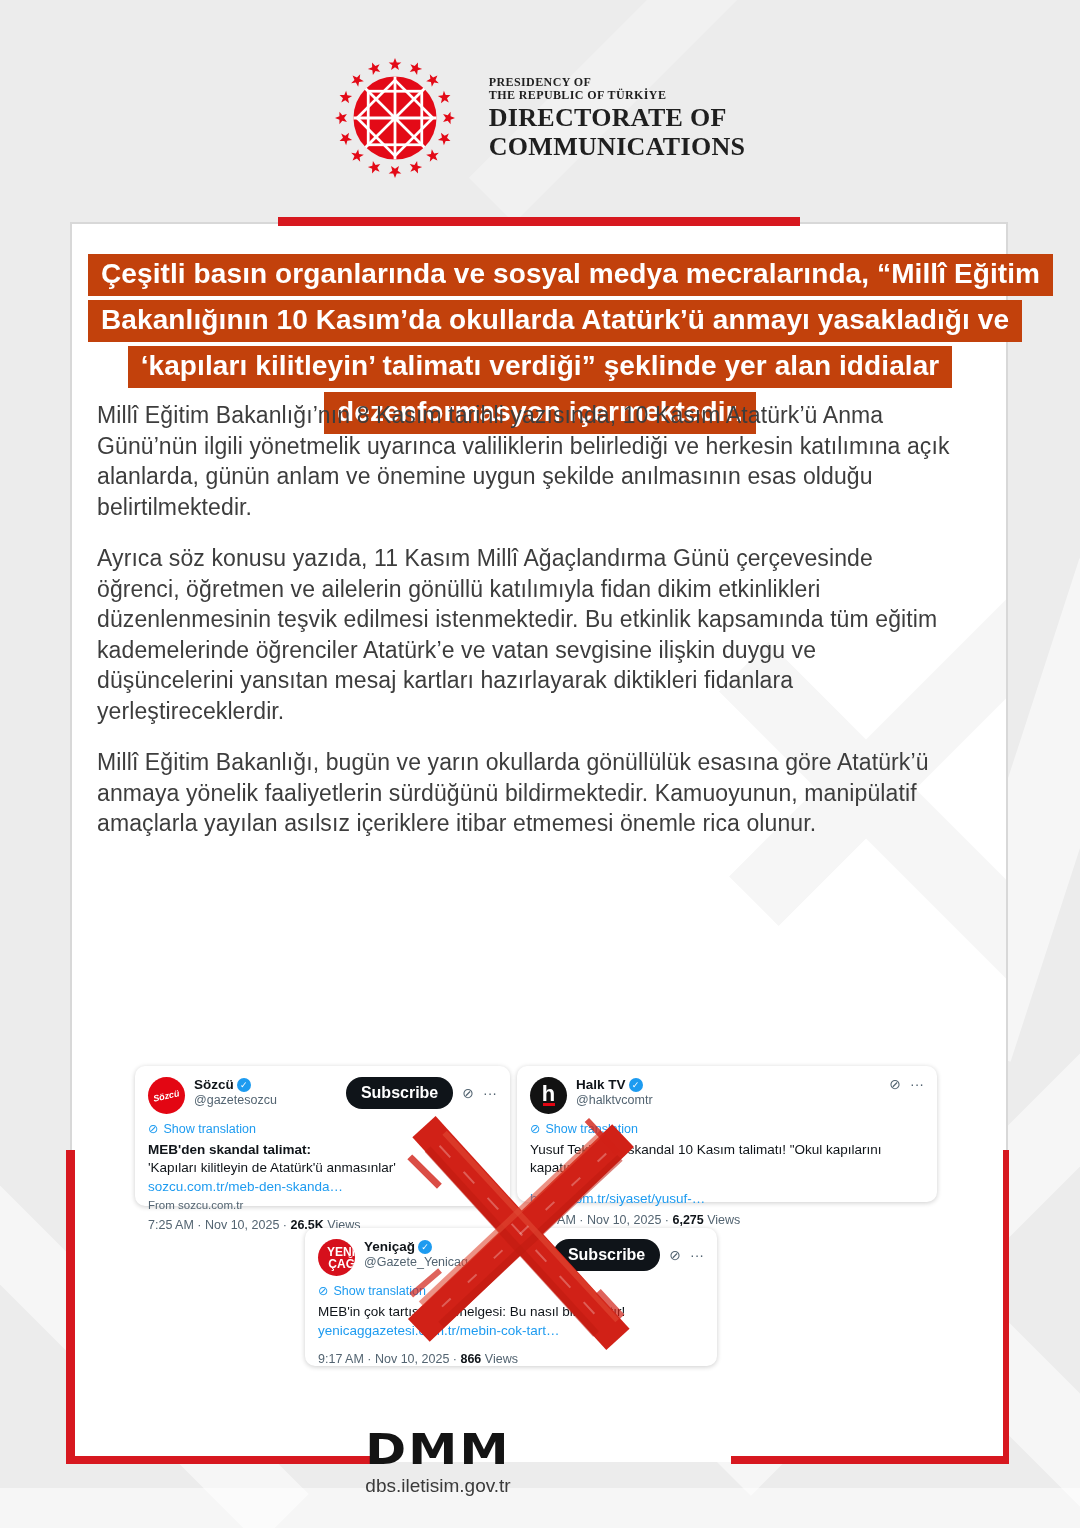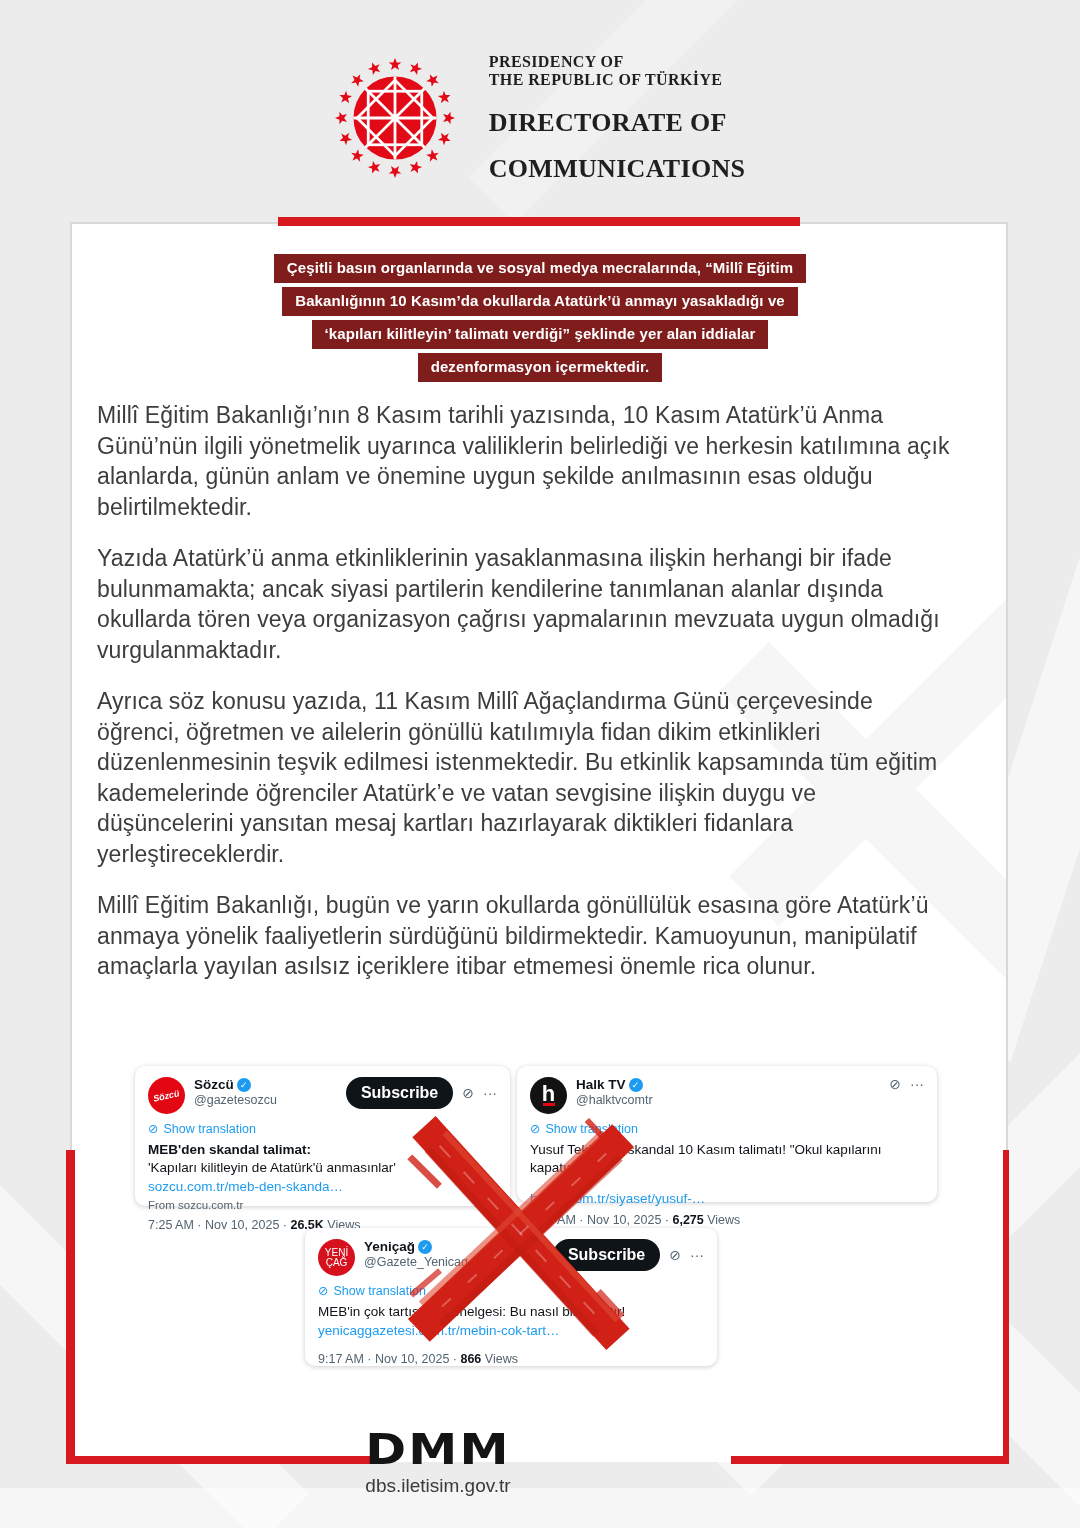--- a/index.html
+++ b/index.html
@@ -17,63 +17,63 @@
   .wm5{width:1080px;height:60px;left:0;top:1488px;}
   .wm6{width:420px;height:64px;left:430px;top:20px;transform:rotate(-45deg);opacity:.5;}
 
   
   .header{position:absolute;left:0;top:48px;width:1080px;height:140px;display:flex;
     align-items:center;justify-content:center;gap:34px;z-index:2;}
   .org-left{text-align:center;color:#1f1f1f;font-family:"Liberation Serif","DejaVu Serif",serif;}
   .org-left .small{font-size:12.5px;font-weight:bold;letter-spacing:.6px;}
   .org-left .big{font-size:29px;font-weight:bold;letter-spacing:.5px;margin-top:2px;}
   .org-right{text-align:left;color:#1f1f1f;font-family:"Liberation Serif","DejaVu Serif",serif;}
-  .org-right .small{font-size:16px;font-weight:bold;letter-spacing:.4px;line-height:1.15;}
-  .org-right .big{font-size:26px;font-weight:bold;line-height:1.02;letter-spacing:.3px;margin-top:20px;}
+  .org-right .small{font-size:12px;font-weight:bold;letter-spacing:.4px;line-height:1.15;}
+  .org-right .big{font-size:26px;font-weight:bold;line-height:1.02;letter-spacing:.3px;margin-top:2px;}
   .emblem{width:120px;height:126px;flex:0 0 auto;}
 
   
   .bar{position:absolute;background:#d7181f;z-index:4;}
   .bar-top{left:278px;top:217px;width:522px;height:9px;}
   .bar-left{left:66px;top:1150px;width:9px;height:314px;}
   .bar-right{left:1003px;top:1150px;width:6px;height:314px;}
   .bar-bl{left:66px;top:1456px;width:306px;height:8px;}
   .bar-br{left:731px;top:1456px;width:277px;height:8px;}
 
   
   .card{position:absolute;left:70px;top:222px;width:938px;height:1240px;background:#fff;
     border:2px solid #d8d8d8;border-bottom:none;box-sizing:border-box;z-index:1;overflow:hidden;}
   .card-wm{position:absolute;background:#f6f6f6;}
   .cwm1{width:600px;height:70px;right:-260px;top:430px;transform:rotate(-45deg);}
   .cwm2{width:600px;height:70px;right:-250px;top:620px;transform:rotate(45deg);}
 
   
   .headline{position:absolute;left:88px;top:252px;width:904px;text-align:center;z-index:3;}
-  .headline .hl{display:inline-block;background:#7f1d1d;color:#fff;font-weight:bold;
-    font-size:15px;line-height:1;padding:6px 13px 8px;margin:2px 0;white-space:nowrap;
+  .headline .hl{display:inline-block;background:#c2410c;color:#fff;font-weight:bold;
+    font-size:28px;line-height:1;padding:6px 13px 8px;margin:2px 0;white-space:nowrap;
     letter-spacing:.1px;}
 
   
   .paras{position:absolute;left:97px;top:400px;width:854px;z-index:3;}
   .paras p{margin:0 0 21px;font-size:23px;line-height:30.5px;color:#3d3d3d;letter-spacing:.1px;}
 
   
   .tweet{position:absolute;background:#fff;border-radius:10px;z-index:5;box-sizing:border-box;
     box-shadow:0 1px 5px rgba(0,0,0,.2);padding:11px 13px;color:#0f1419;}
   .t-sozcu{left:135px;top:1066px;width:375px;height:140px;}
   .t-halktv{left:517px;top:1066px;width:420px;height:136px;}
   .t-yenicag{left:305px;top:1228px;width:412px;height:138px;}
   .t-head{display:flex;align-items:flex-start;}
   .avatar{width:37px;height:37px;border-radius:50%;flex:0 0 auto;display:flex;
     align-items:center;justify-content:center;color:#fff;overflow:hidden;}
   .av-sozcu{background:#e30613;font-size:9px;font-weight:bold;font-style:italic;transform:none;}
   .av-sozcu span{transform:rotate(-12deg);}
   .av-halktv{background:#121212;font-size:22px;font-weight:bold;flex-direction:column;line-height:.8;}
   .av-halktv .red-tick{display:block;width:12px;height:3px;background:#e30613;margin-top:1px;}
-  .av-yenicag{background:#d6101c;flex-direction:column;font-size:10px;font-weight:normal;line-height:1;}
+  .av-yenicag{background:#d6101c;flex-direction:column;font-size:12px;font-weight:bold;line-height:1;align-items:flex-end;}
   .t-id{margin-left:9px;flex:1 1 auto;min-width:0;}
   .t-name{font-size:13.5px;font-weight:bold;display:flex;align-items:center;gap:3px;}
   .badge{display:inline-flex;width:14px;height:14px;border-radius:50%;background:#1d9bf0;
     color:#fff;font-size:9px;align-items:center;justify-content:center;flex:0 0 auto;}
   .t-handle{font-size:12.5px;color:#536471;margin-top:1px;}
   .t-actions{display:flex;align-items:center;gap:9px;flex:0 0 auto;}
   .subscribe{background:#0f1419;color:#fff;font-size:16px;font-weight:bold;border:none;
     border-radius:16px;padding:7px 15px;cursor:pointer;}
   .mini-icon{color:#536471;font-size:14px;line-height:1;}
   .t-translate{color:#1d9bf0;font-size:12.5px;margin-top:7px;display:flex;align-items:center;gap:5px;}
@@ -156,21 +156,20 @@
 
 <div class="headline">
   <div><span class="hl">Çeşitli basın organlarında ve sosyal medya mecralarında, “Millî Eğitim</span></div>
   <div><span class="hl">Bakanlığının 10 Kasım’da okullarda Atatürk’ü anmayı yasakladığı ve</span></div>
   <div><span class="hl">‘kapıları kilitleyin’ talimatı verdiği” şeklinde yer alan iddialar</span></div>
   <div><span class="hl">dezenformasyon içermektedir.</span></div>
 </div>
 
 <div class="paras">
   <p>Millî Eğitim Bakanlığı’nın 8 Kasım tarihli yazısında, 10 Kasım Atatürk’ü Anma Günü’nün ilgili yönetmelik uyarınca valiliklerin belirlediği ve herkesin katılımına açık alanlarda, günün anlam ve önemine uygun şekilde anılmasının esas olduğu belirtilmektedir.</p>
-  <p>Yazıda Atatürk’ü anma etkinliklerinin yasaklanmasına ilişkin herhangi bir ifade bulunmamakta; ancak siyasi partilerin kendilerine tanımlanan alanlar dışında okullarda tören veya organizasyon çağrısı yapmalarının mevzuata uygun olmadığı vurgulanmaktadır.</p>
   <p>Ayrıca söz konusu yazıda, 11 Kasım Millî Ağaçlandırma Günü çerçevesinde öğrenci, öğretmen ve ailelerin gönüllü katılımıyla fidan dikim etkinlikleri düzenlenmesinin teşvik edilmesi istenmektedir. Bu etkinlik kapsamında tüm eğitim kademelerinde öğrenciler Atatürk’e ve vatan sevgisine ilişkin duygu ve düşüncelerini yansıtan mesaj kartları hazırlayarak diktikleri fidanlara yerleştireceklerdir.</p>
   <p>Millî Eğitim Bakanlığı, bugün ve yarın okullarda gönüllülük esasına göre Atatürk’ü anmaya yönelik faaliyetlerin sürdüğünü bildirmektedir. Kamuoyunun, manipülatif amaçlarla yayılan asılsız içeriklere itibar etmemesi önemle rica olunur.</p>
 </div>
 
 <div class="tweet t-sozcu">
   <div class="t-head">
     <div class="avatar av-sozcu">
         <span>Sözcü</span>
       </div>
     <div class="t-id">

